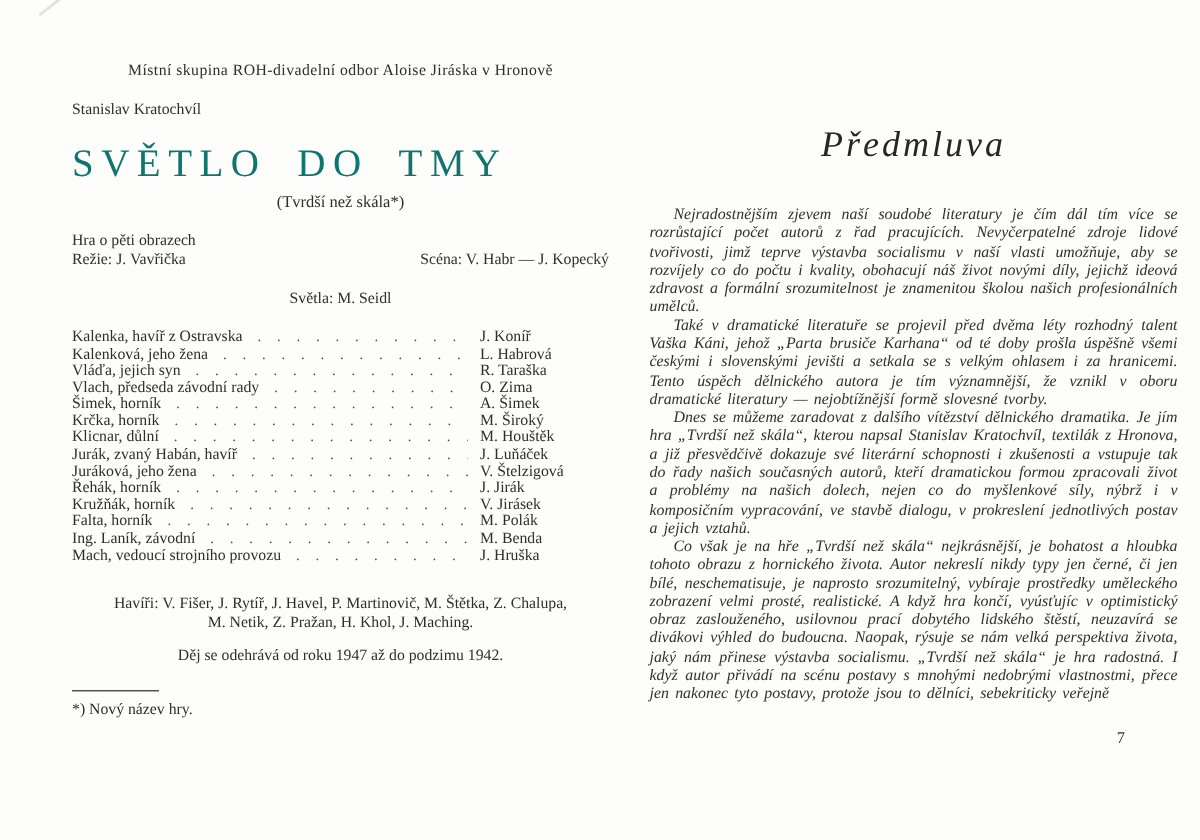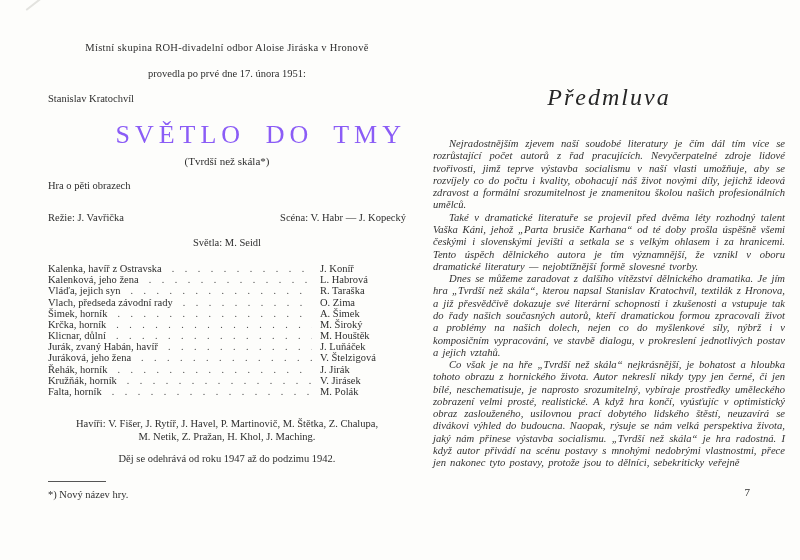--- a/index.html
+++ b/index.html
@@ -24,27 +24,27 @@
 
   
   .page-left {
     position: absolute; left: 48px; top: 42px; width: 358px;
     font-size: 10.5px; line-height: 1.2;
   }
   .prod-line1 { text-align: center; letter-spacing: .3px; }
   .prod-line2 { text-align: center; margin-top: 13px; }
   .author { text-align: left; margin-top: 13px; }
   .play-title {
-    text-align: right; margin-top: 13px;
+    text-align: left; margin-top: 13px;
     font-size: 26px; letter-spacing: 5px; word-spacing: 9px;
-    color: #8b5cf6; font-weight: 400; white-space: nowrap;
+    color: #0f766e; font-weight: 400; white-space: nowrap;
   }
   .play-subtitle { text-align: center; margin-top: 5px; font-size: 11px; }
   .play-form { text-align: left; margin-top: 12px; }
-  .credits-row { display: flex; justify-content: space-between; margin-top: 19px; }
+  .credits-row { display: flex; justify-content: space-between; margin-top: 1px; }
   .credit-lights { text-align: center; margin-top: 13px; }
   .cast-heading { text-align: center; margin-top: 24px; }
   .cast-list { margin-top: 13px; }
   .cast-row { display: flex; align-items: baseline; height: 11.2px; white-space: nowrap; justify-content: flex-end; }
   .cast-role { flex: 0 0 auto; }
   .cast-dots {
     flex: 1 1 auto; overflow: hidden; margin: 0 8px 0 10px;
     color: #4a4a4a; height: 11px;
   }
   .cast-dots::after {
@@ -80,21 +80,20 @@
 </style>
 </head>
 <body>
 
 <div class="spread">
 
   <div class="artifact"></div>
 
   <div class="page-left">
     <div class="prod-line1">Místní skupina ROH-divadelní odbor Aloise Jiráska v Hronově</div>
-    <div class="prod-line2">provedla po prvé dne 17. února 1951:</div>
     <div class="author">Stanislav Kratochvíl</div>
     <div class="play-title">SVĚTLO DO TMY</div>
     <div class="play-subtitle">(Tvrdší než skála*)</div>
     <div class="play-form">Hra o pěti obrazech</div>
     <div class="credits-row">
       <span>Režie: J. Vavřička</span>
       <span>Scéna: V. Habr — J. Kopecký</span>
     </div>
     <div class="credit-lights">Světla: M. Seidl</div>
 
@@ -152,20 +151,30 @@
       <div class="cast-row">
         <span class="cast-role">Kružňák, horník</span>
         <span class="cast-dots"></span>
         <span class="cast-actor">V. Jirásek</span>
       </div>
       <div class="cast-row">
         <span class="cast-role">Falta, horník</span>
         <span class="cast-dots"></span>
         <span class="cast-actor">M. Polák</span>
       </div>
+      <div class="cast-row">
+        <span class="cast-role">Ing. Laník, závodní</span>
+        <span class="cast-dots"></span>
+        <span class="cast-actor">M. Benda</span>
+      </div>
+      <div class="cast-row">
+        <span class="cast-role">Mach, vedoucí strojního provozu</span>
+        <span class="cast-dots"></span>
+        <span class="cast-actor">J. Hruška</span>
+      </div>
     </div>
 
     <div class="miners-block">
       <div>Havíři: V. Fišer, J. Rytíř, J. Havel, P. Martinovič, M. Štětka, Z. Chalupa,</div>
       <div>M. Netik, Z. Pražan, H. Khol, J. Maching.</div>
     </div>
     <div class="setting-note">Děj se odehrává od roku 1947 až do podzimu 1942.</div>
     <hr class="footnote-rule">
     <div class="footnote">*) Nový název hry.</div>
   </div>

